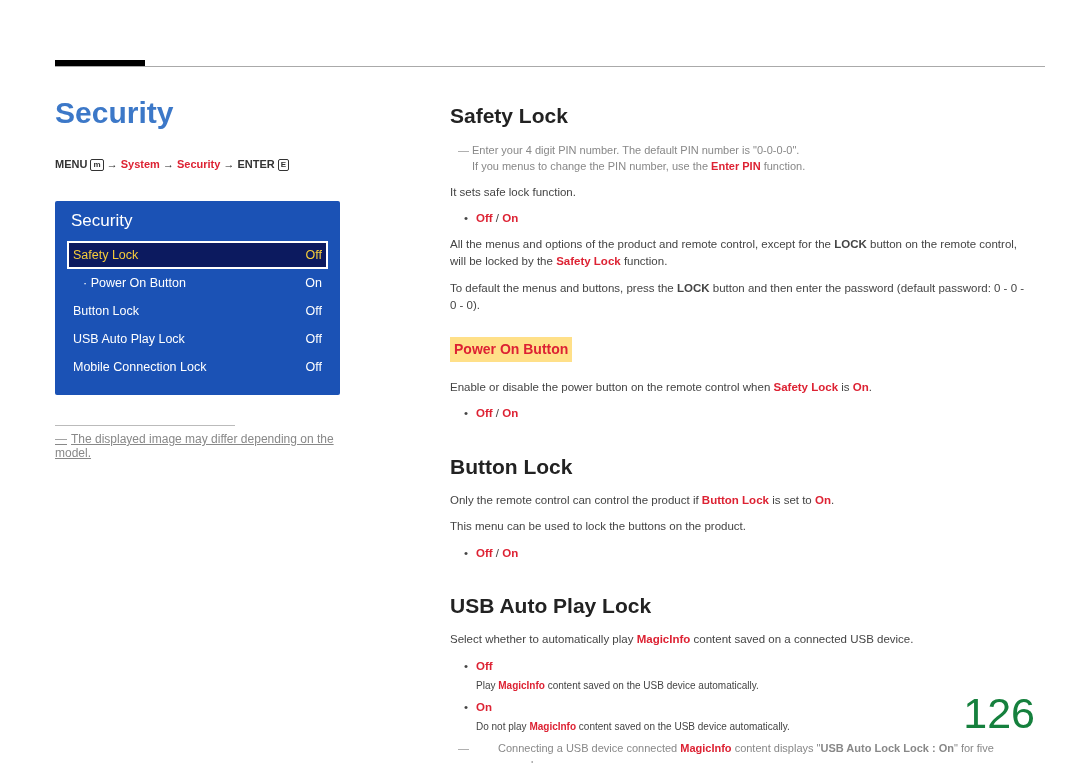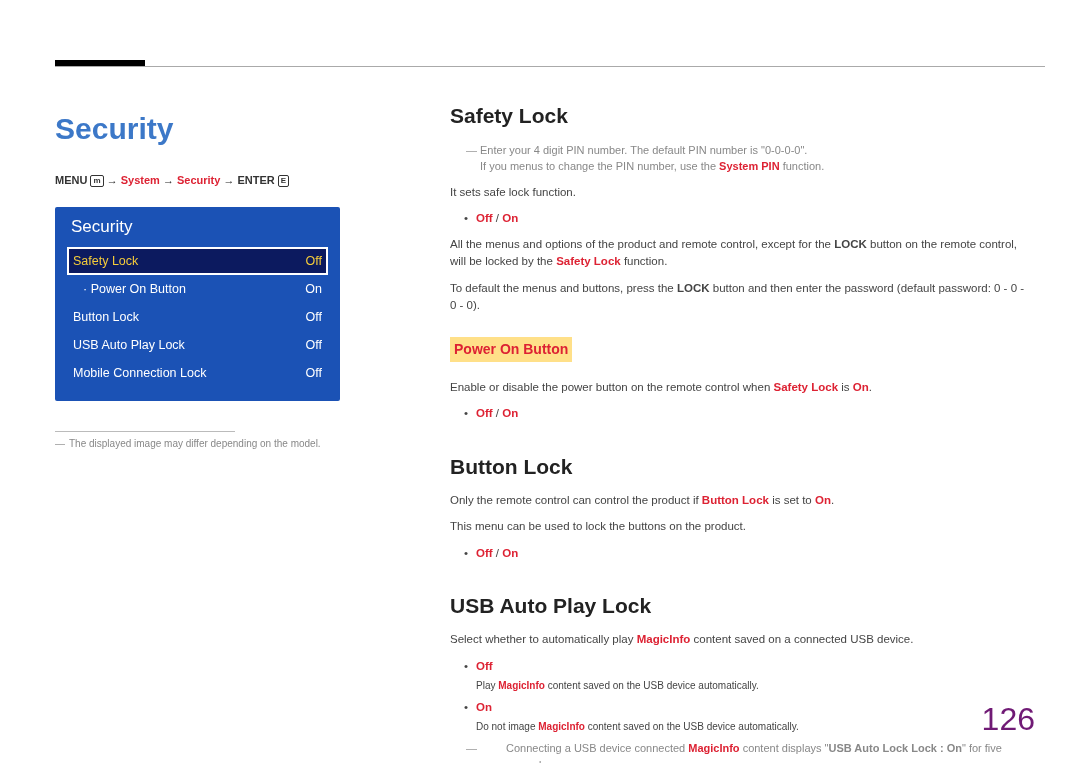--- a/index.html
+++ b/index.html
@@ -23,33 +23,33 @@
     position: absolute;
     top: 66px;
     left: 55px;
     right: 35px;
     height: 1px;
     background: #aaa;
   }
   .left-col {
     position: absolute;
     left: 55px;
-    top: 112px;
+    top: 96px;
     width: 290px;
   }
   .page-title {
     font-size: 30px;
     color: #3c78c8;
     font-weight: bold;
     margin-bottom: 28px;
   }
   .breadcrumb {
     font-size: 11px;
     font-weight: bold;
-    margin-bottom: 20px;
+    margin-bottom: 30px;
   }
   .bc-arrow { color: #222; font-weight: normal; }
   .bc-red { color: #d23; }
   .kbd-icon {
     display: inline-block;
     border: 1px solid #333;
     border-radius: 2px;
     font-size: 8px;
     padding: 0 2px;
     line-height: 10px;
@@ -82,22 +82,23 @@
   }
   .osd-item.sub { padding-left: 16px; }
   .osd-item .dot::before { content: "· "; }
   .caption-divider {
     border-top: 1px solid #bbb;
     width: 180px;
     margin-top: 30px;
     margin-bottom: 6px;
   }
   .caption-note {
-    font-size: 10px;
+    font-size: 12px;
     color: #888;
+    text-decoration: underline;
   }
   .caption-note::before {
     content: "―";
     margin-right: 4px;
     color: #999;
   }
   .right-col {
     position: absolute;
     left: 450px;
     top: 100px;
@@ -105,21 +106,21 @@
     font-size: 11.5px;
     color: #444;
     line-height: 1.5;
   }
   .h2 { font-size: 21px; font-weight: bold; color: #222; margin-bottom: 10px; }
   .dash-note {
     font-size: 11px;
     color: #888;
     padding-left: 14px;
     position: relative;
-    margin: 3px 16px;
+    margin: 3px 8px;
   }
   .dash-note::before {
     content: "―";
     position: absolute;
     left: 0;
     color: #999;
   }
   .red { color: #d23; }
   .bold { font-weight: bold; }
   .bullet {
@@ -147,22 +148,22 @@
   .sub-desc {
     font-size: 10px;
     padding-left: 26px;
     color: #444;
     margin: 2px 0 6px 0;
   }
   .page-number {
     position: absolute;
     right: 45px;
     bottom: 25px;
-    font-size: 32px;
-    color: #701a75;
+    font-size: 43px;
+    color: #15803d;
     font-weight: 300;
   }
 </style>
 </head>
 <body>
 
 <div class="top-marker"></div>
 <div class="top-line"></div>
 
 <div class="left-col">
@@ -206,21 +207,21 @@
 
   <div class="caption-divider"></div>
   <div class="caption-note">The displayed image may differ depending on the model.</div>
 </div>
 
 <div class="right-col">
 
   <div class="h2">Safety Lock</div>
   <div class="dash-note">
     <span>Enter your 4 digit PIN number. The default PIN number is "0-0-0-0".</span><br>
-    <span>If you menus to change the PIN number, use the </span><span class="red bold">System PIN</span><span> function.</span>
+    <span>If you menus to change the PIN number, use the </span><span class="red bold">Enter PIN</span><span> function.</span>
   </div>
   <div class="para">It sets safe lock function.</div>
   <div class="bullet">
     <span class="red bold">Off</span><span> / </span><span class="red bold">On</span>
   </div>
   <div class="para">
     <span>All the menus and options of the product and remote control, except for the </span><span class="bold">LOCK</span><span> button on the remote control, will be locked by the </span><span class="red bold">Safety Lock</span><span> function.</span>
   </div>
   <div class="para">
     <span>To default the menus and buttons, press the </span><span class="bold">LOCK</span><span> button and then enter the password (default password: 0 - 0 - 0 - 0).</span>
@@ -250,21 +251,21 @@
   <div class="bullet">
     <span class="red bold">Off</span>
   </div>
   <div class="sub-desc">
     <span>Play </span><span class="red bold">MagicInfo</span><span> content saved on the USB device automatically.</span>
   </div>
   <div class="bullet">
     <span class="red bold">On</span>
   </div>
   <div class="sub-desc">
-    <span>Do not image </span><span class="red bold">MagicInfo</span><span> content saved on the USB device automatically.</span>
+    <span>Do not play </span><span class="red bold">MagicInfo</span><span> content saved on the USB device automatically.</span>
   </div>
   <div class="dash-note" style="padding-left:40px;">
     <span>Connecting a USB device connected </span><span class="red bold">MagicInfo</span><span> content displays "</span><span class="bold">USB Auto Lock Lock : On</span><span>" for five seconds.</span>
   </div>
 
 </div>
 
 <div class="page-number">126</div>
 
 </body></html>

